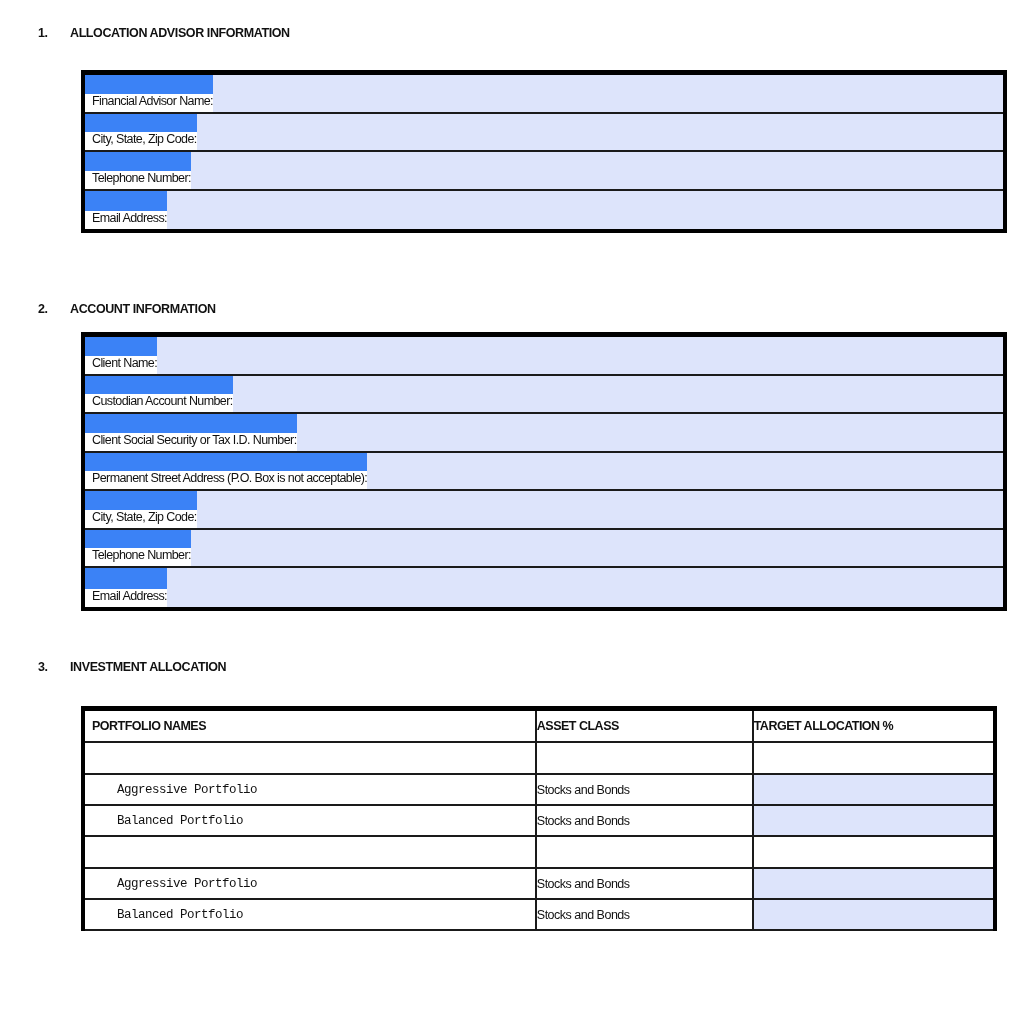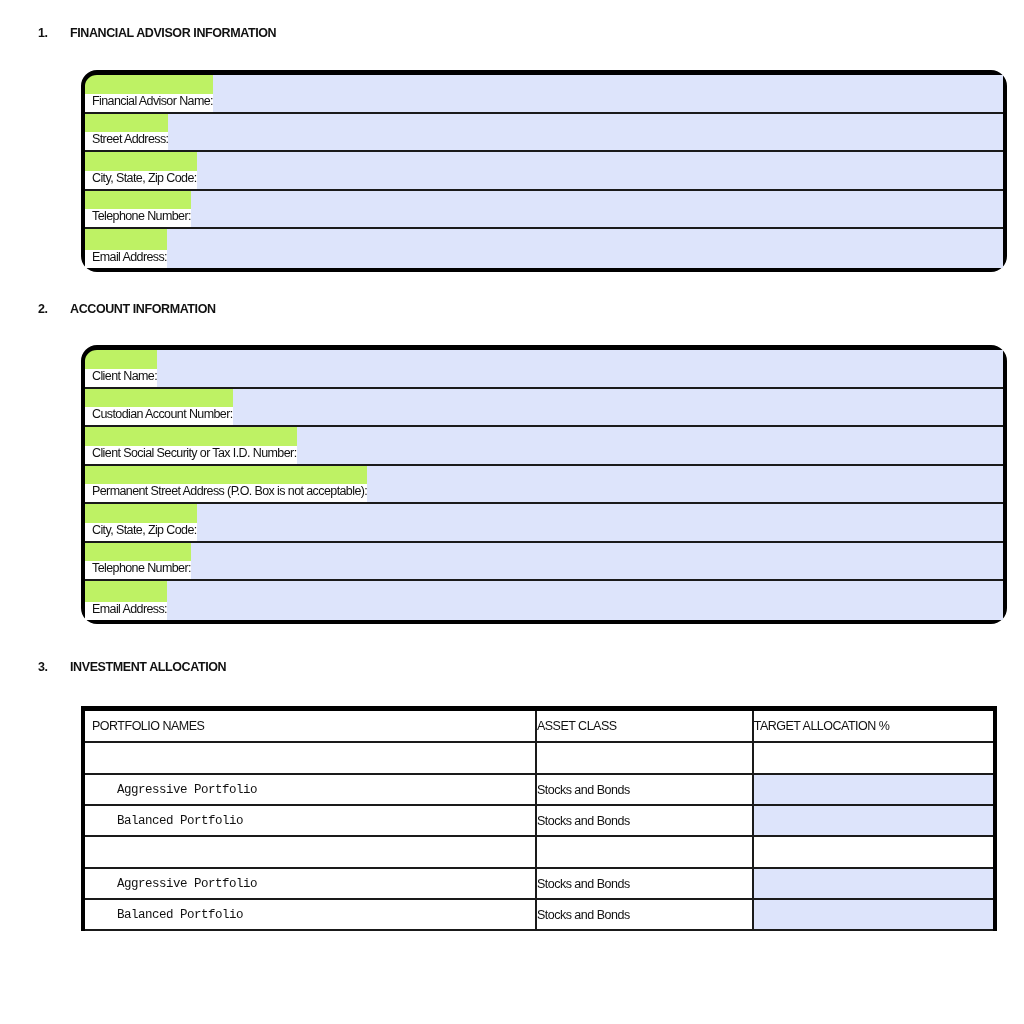--- a/index.html
+++ b/index.html
@@ -11,21 +11,21 @@
       position: absolute; left: 38px;
       font-size: 12.5px; font-weight: bold; letter-spacing: -0.4px;
       display: flex; align-items: baseline;
     }
     .section-heading .num { width: 32px; display: inline-block; }
 
     
     .form-box {
       position: absolute; left: 81px; width: 926px;
       border-top: 5px solid #000; border-left: 4px solid #000; border-right: 4px solid #000; border-bottom: 4px solid #000;
-      box-sizing: border-box; background: #bef264; border-radius: 16px;
+      box-sizing: border-box; background: #3b82f6;
     }
     .form-row {
       display: flex; align-items: flex-end; height: 38.5px;
       border-bottom: 2px solid #1a1a1a; box-sizing: border-box;
     }
     .form-row:last-child { border-bottom: none; }
     .form-row .lbl {
       font-size: 12.5px; letter-spacing: -0.6px; padding: 0 0 4px 7px; white-space: nowrap;
       background: #fff; align-self: flex-end;
     }
@@ -37,69 +37,65 @@
     
     .inv-table {
       position: absolute; left: 81px; top: 706px; width: 916px;
       border-collapse: collapse;
       border-top: 5px solid #000; border-left: 4px solid #000; border-right: 4px solid #000;
     }
     .inv-table td, .inv-table th {
       border: 2px solid #1a1a1a; height: 29px; padding: 0; font-size: 12.5px; letter-spacing: -0.5px;
       text-align: left; vertical-align: middle;
     }
-    .inv-table th { font-weight: normal; height: 30px; }
+    .inv-table th { font-weight: bold; height: 30px; }
     .inv-table .c1 { width: 432px; padding-left: 7px; }
     .inv-table .c2 { width: 222px; padding-left: 0; }
     .inv-table .c3 { width: 246px; }
     .inv-table th.c3 { text-align: left; }
     .inv-table .group td.c1 { font-weight: bold; }
     .inv-table .indent { padding-left: 32px; font-family: Liberation Mono, monospace; }
     .inv-table .alloc { background: #dde4fb; }
     .inv-table .alloc input {
       width: 100%; height: 100%; border: none; background: transparent; outline: none;
       font-family: "Liberation Sans", sans-serif; font-size: 12px;
     }
     .row-blank td { height: 30px; }
   </style>
 </head>
 <body>
 
 <div class="section-heading" style="top:26px;">
   <span class="num">1.</span>
-  <span>FINANCIAL ADVISOR INFORMATION</span>
+  <span>ALLOCATION ADVISOR INFORMATION</span>
 </div>
 <div class="form-box" style="top:70px;">
   <div class="form-row">
     <span class="lbl">Financial Advisor Name:</span>
-    <input class="fld" type="text" value="" style="">
-  </div>
-  <div class="form-row">
-    <span class="lbl">Street Address:</span>
     <input class="fld" type="text" value="" style="">
   </div>
   <div class="form-row">
     <span class="lbl">City, State, Zip Code:</span>
     <input class="fld" type="text" value="" style="">
   </div>
   <div class="form-row">
     <span class="lbl">Telephone Number:</span>
     <input class="fld" type="text" value="" style="">
   </div>
   <div class="form-row">
     <span class="lbl">Email Address:</span>
     <input class="fld" type="text" value="" style="">
   </div>
 </div>
 
 <div class="section-heading" style="top:302px;">
   <span class="num">2.</span>
   <span>ACCOUNT INFORMATION</span>
 </div>
-<div class="form-box" style="top:345px;">
+<div class="form-box" style="top:332px;">
   <div class="form-row">
     <span class="lbl">Client Name:</span>
     <input class="fld" type="text" value="" style="">
   </div>
   <div class="form-row">
     <span class="lbl">Custodian Account Number:</span>
     <input class="fld" type="text" value="" style="">
   </div>
   <div class="form-row">
     <span class="lbl">Client Social Security or Tax I.D. Number:</span>

